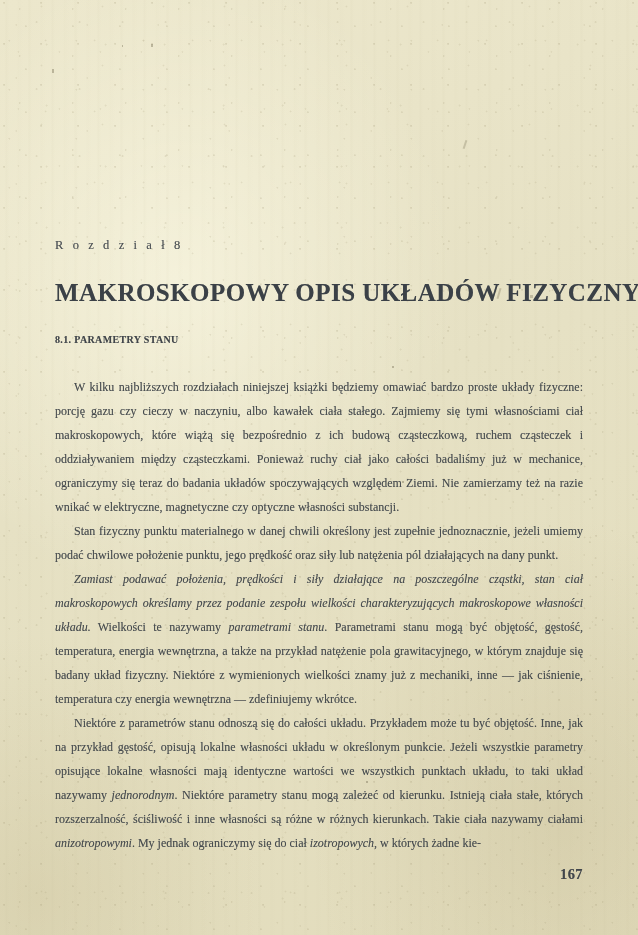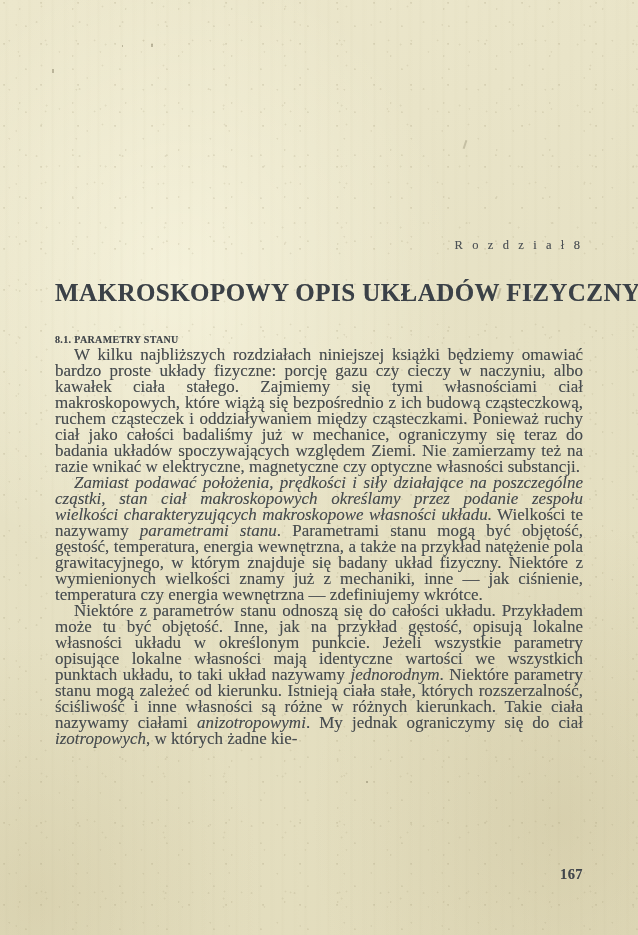--- a/index.html
+++ b/index.html
@@ -70,44 +70,43 @@
     left: 55px;
     width: 528px;
   }
 
   #chapter-label {
     top: 238px;
     font-size: 12.5px;
     letter-spacing: 3.1px;
     color: #4d5256;
     font-family: "Liberation Serif", serif;
-    text-align: right;
   }
 
   #chapter-title {
     top: 262px;
     font-size: 25px;
     font-weight: bold;
     letter-spacing: .45px;
     color: #3b4147;
     white-space: nowrap;
   }
 
   #section-title {
     top: 326px;
     font-size: 10px;
     font-weight: bold;
     letter-spacing: .35px;
     color: #41464b;
   }
 
   #body-text {
-    top: 347px;
-    font-size: 17px;
-    line-height: 16px;
+    top: 375px;
+    font-size: 12px;
+    line-height: 24px;
     text-align: justify;
     text-justify: inter-word;
     color: #474c4f;
     -webkit-font-smoothing: none;
   }
   #body-text p {
     margin: 0;
     text-indent: 19px;
   }
   #body-text i { }
@@ -157,20 +156,21 @@
   <div class="col" id="chapter-label">R o z d z i a ł  8</div>
 
   <h1 class="col" id="chapter-title">MAKROSKOPOWY OPIS UKŁADÓW FIZYCZNYCH</h1>
 
   <h2 class="col" id="section-title">8.1. PARAMETRY STANU</h2>
 
   <div class="col" id="body-text">
 
     <p><span>W kilku najbliższych rozdziałach niniejszej książki będziemy omawiać bardzo proste układy fizyczne: porcję gazu czy cieczy w naczyniu, albo kawałek ciała stałego. Zajmiemy się tymi własnościami ciał makroskopowych, które wiążą się bezpośrednio z ich budową cząsteczkową, ruchem cząsteczek i oddziaływaniem między cząsteczkami. Ponieważ ruchy ciał jako całości badaliśmy już w mechanice, ograniczymy się teraz do badania układów spoczywających względem Ziemi. Nie zamierzamy też na razie wnikać w elektryczne, magnetyczne czy optyczne własności substancji.</span></p>
 
+    <p><span>Stan fizyczny punktu materialnego w danej chwili określony jest zupełnie jednoznacznie, jeżeli umiemy podać chwilowe położenie punktu, jego prędkość oraz siły lub natężenia pól działających na dany punkt.</span></p>
 
 
     <p><i>Zamiast podawać położenia, prędkości i siły działające na poszczególne cząstki, stan ciał makroskopowych określamy przez podanie zespołu wielkości charakteryzujących makroskopowe własności układu.</i><span> Wielkości te nazywamy </span><i>parametrami stanu</i><span>. Parametrami stanu mogą być objętość, gęstość, temperatura, energia wewnętrzna, a także na przykład natężenie pola grawitacyjnego, w którym znajduje się badany układ fizyczny. Niektóre z wymienionych wielkości znamy już z mechaniki, inne — jak ciśnienie, temperatura czy energia wewnętrzna — zdefiniujemy wkrótce.</span></p>
 
     <p><span>Niektóre z parametrów stanu odnoszą się do całości układu. Przykładem może tu być objętość. Inne, jak na przykład gęstość, opisują lokalne własności układu w określonym punkcie. Jeżeli wszystkie parametry opisujące lokalne własności mają identyczne wartości we wszystkich punktach układu, to taki układ nazywamy </span><i>jednorodnym</i><span>. Niektóre parametry stanu mogą zależeć od kierunku. Istnieją ciała stałe, których rozszerzalność, ściśliwość i inne własności są różne w różnych kierunkach. Takie ciała nazywamy ciałami </span><i>anizotropowymi</i><span>. My jednak ograniczymy się do ciał </span><i>izotropowych</i><span>, w których żadne kie-</span></p>
 
   </div>
 
   <div id="page-number">167</div>
 

